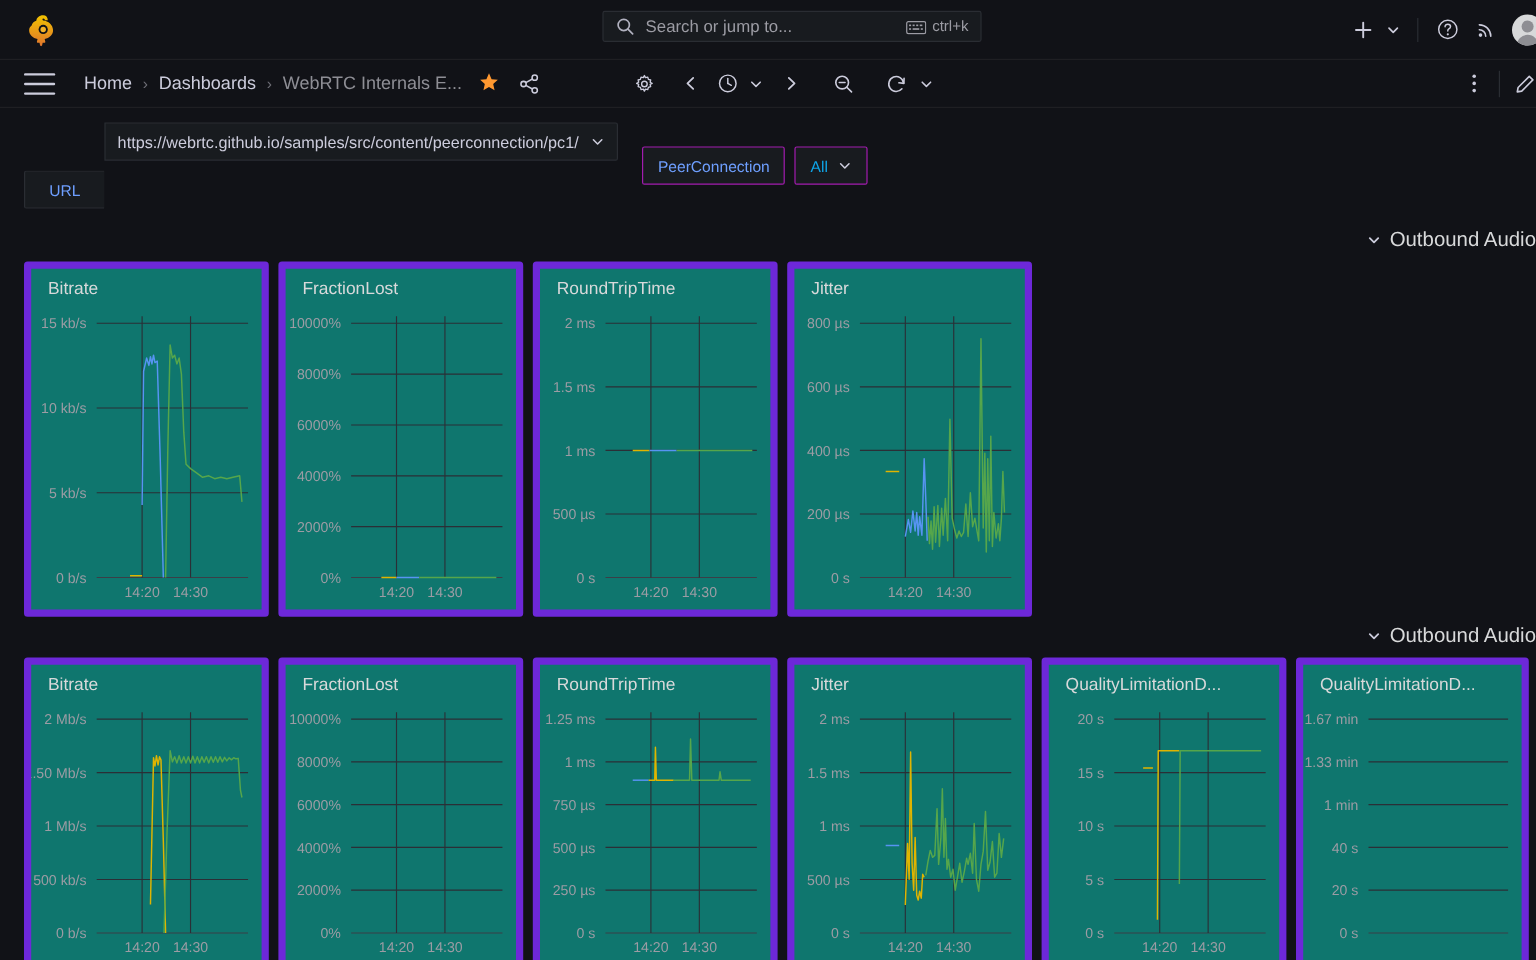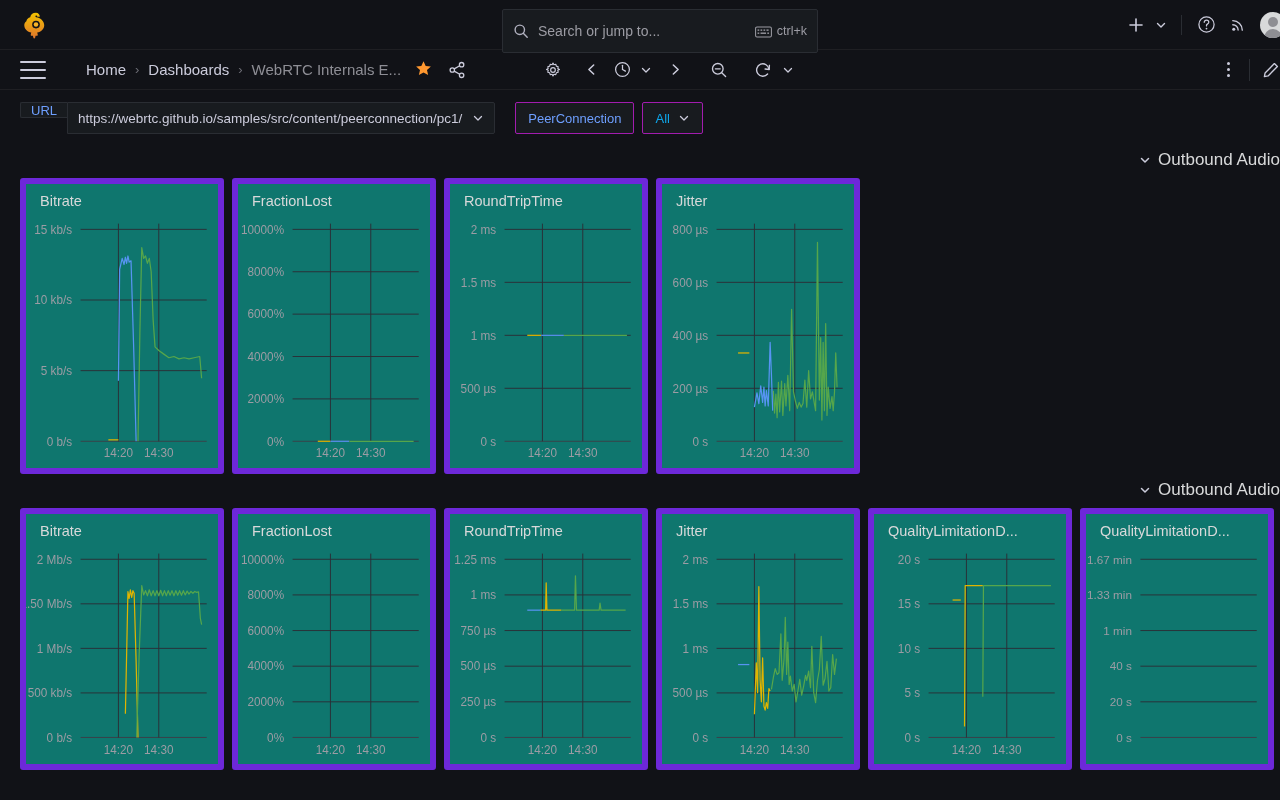--- a/index.html
+++ b/index.html
@@ -16,21 +16,21 @@
     height: 50px;
     background: #111217;
     display: flex; align-items: center;
     position: relative;
     border-bottom: 1px solid #1f1f23;
   }
   .grafana-logo { margin-left: 22px; width: 28px; height: 28px; display:block; }
 
   .search-wrap {
     position: absolute; left: 502px; top: 9px;
-    width: 316px; height: 44px;
+    width: 316px; height: 26px;
     background: #181b1f;
     border: 1px solid #2a2d33;
     border-radius: 2px;
     display: flex; align-items: center;
     padding: 0 10px;
   }
   .search-icon { width: 16px; height: 16px; flex: 0 0 auto; opacity: .85; }
   .search-ph { font-size: 14px; color: #9c9ca4; margin-left: 9px; flex: 1 1 auto; }
   .kbd-hint { display:flex; align-items:flex-end; gap:5px; font-size:12.5px; color:#9c9ca4; }
   .kbd-icon { width: 17px; height: 12px; }
@@ -55,21 +55,21 @@
 
   
   .subnav {
     height: 40px; display: flex; align-items: center;
     padding: 0 0 0 20px;
     background: #111217;
     border-bottom: 1px solid #1f1f23;
   }
   .burger { width: 26px; height: 18px; display:flex; flex-direction:column; justify-content:space-between; cursor:pointer; }
   .burger span { display:block; height:2px; background:#ccccdc; border-radius:1px; }
-  .crumbs { display: flex; align-items: center; margin-left: 40px; gap: 0; font-size: 15px; }
+  .crumbs { display: flex; align-items: center; margin-left: 24px; gap: 0; font-size: 15px; }
   .crumb { color: #ccccdc; }
   .crumb.dim { color: #8e8e95; }
   .crumb-sep { color: #6e6e76; margin: 0 9px; font-size: 13px; }
   .star-icon { margin-left: 14px; color: #ff9830; font-size: 17px; line-height: 1; }
   .share-icon { margin-left: 16px; width: 18px; height: 18px; }
 
   .timebar { display: flex; align-items: center; margin-left: 72px; gap: 0; }
   .ico-btn {
     width: 30px; height: 30px; display:flex; align-items:center; justify-content:center;
     color: #ccccdc;
@@ -82,22 +82,22 @@
   .kebab { display:flex; flex-direction:column; gap:3px; align-items:center; }
   .kebab i { width:3px; height:3px; border-radius:50%; background:#ccccdc; display:block; }
   .edge-div { width:1px; height:22px; background:#2a2d33; margin: 0 6px; }
 
   
   .varbar { display: flex; align-items: center; padding: 12px 0 10px 20px; gap: 0; }
   .var-group { display: flex; align-items: stretch; }
   .var-label {
     background: #181b1f; border: 1px solid #2a2d33; border-right: none;
     border-radius: 2px 0 0 2px;
-    padding: 0 10px; height: 16px; display:flex; align-items:center;
-    color: #6e9fff; font-size: 13px; font-weight: 500;
+    padding: 0 20px; height: 32px; display:flex; align-items:center;
+    color: #6e9fff; font-size: 13px; font-weight: 500; margin-top: 40px;
   }
   .var-value {
     background: #181b1f; border: 1px solid #2a2d33;
     border-radius: 0 2px 2px 0;
     padding: 0 10px; height: 32px; display:flex; align-items:center; gap: 10px;
     color: #ccccdc; font-size: 13.5px;
   }
   .var-pill {
     background: #181b1f; border: 1px solid #a21caf; border-radius: 2px;
     height: 32px; display:flex; align-items:center; padding: 0 12px;

